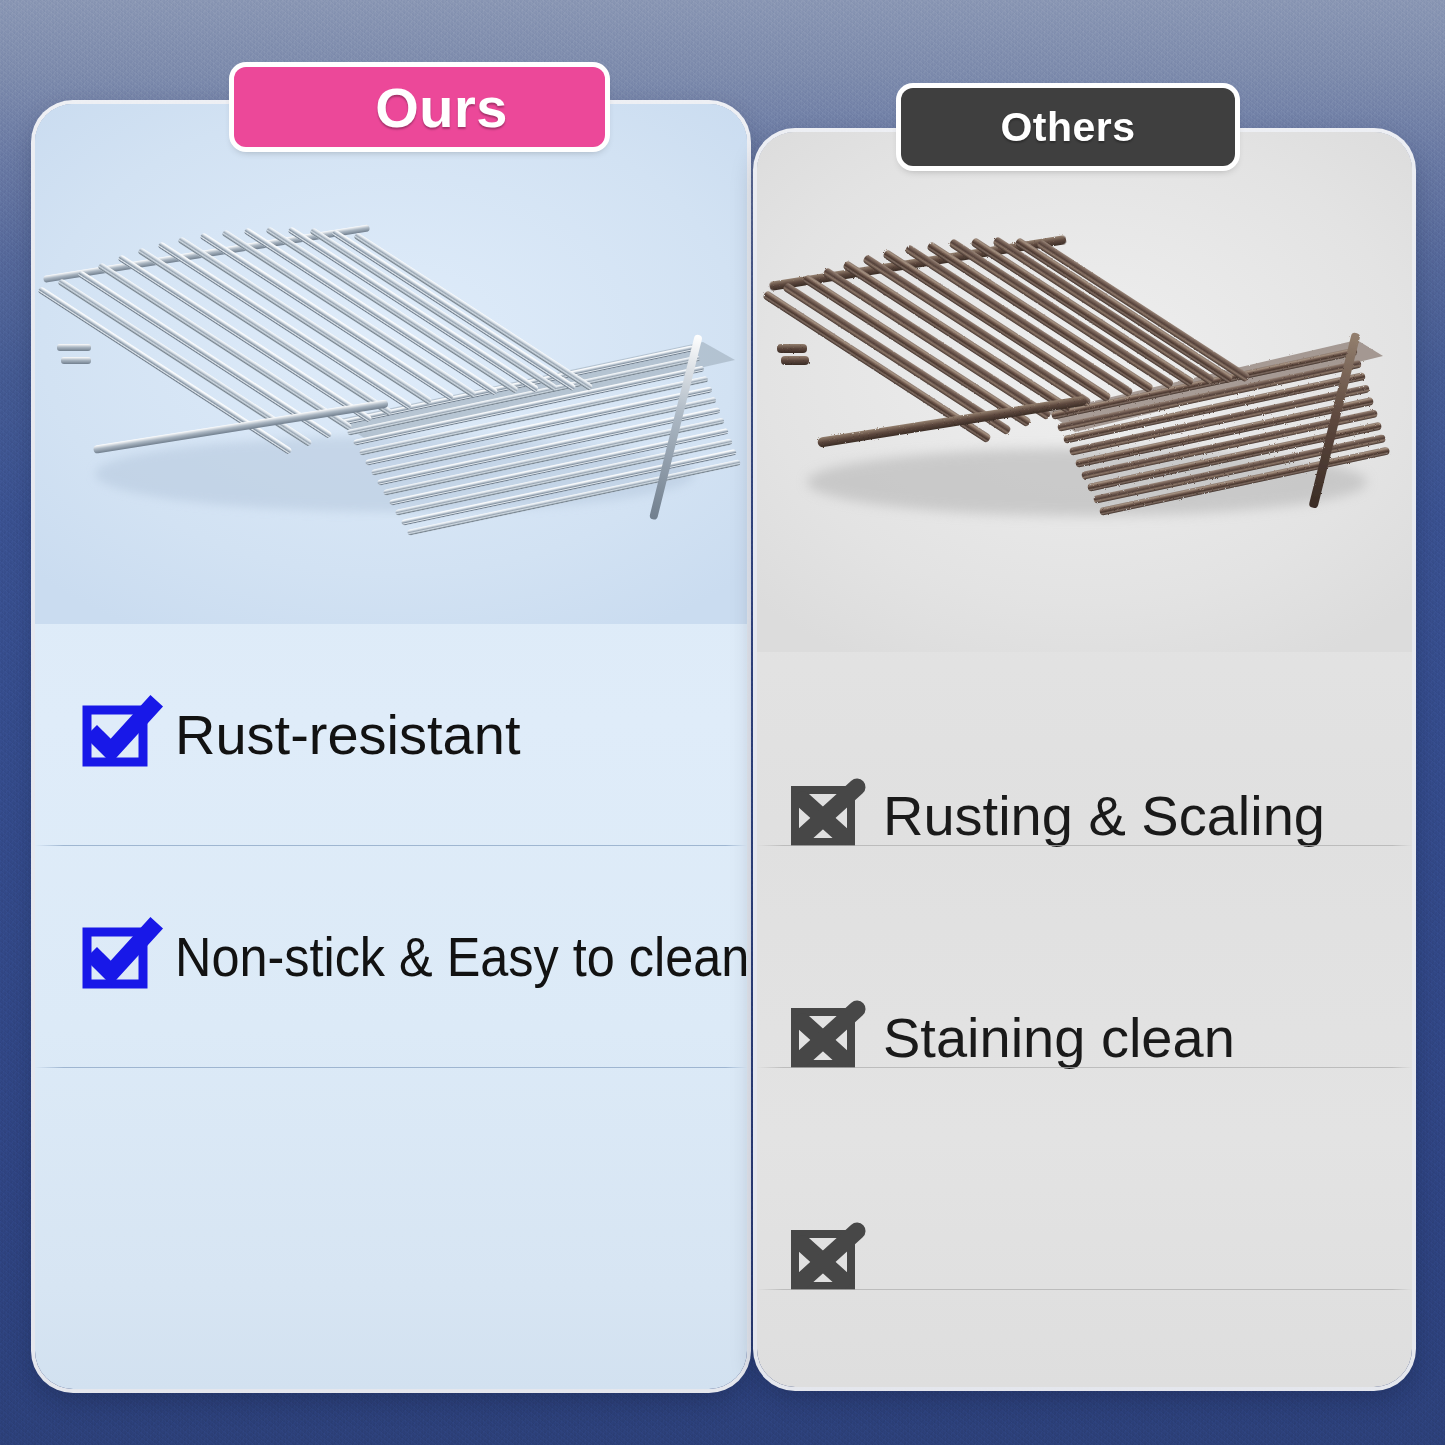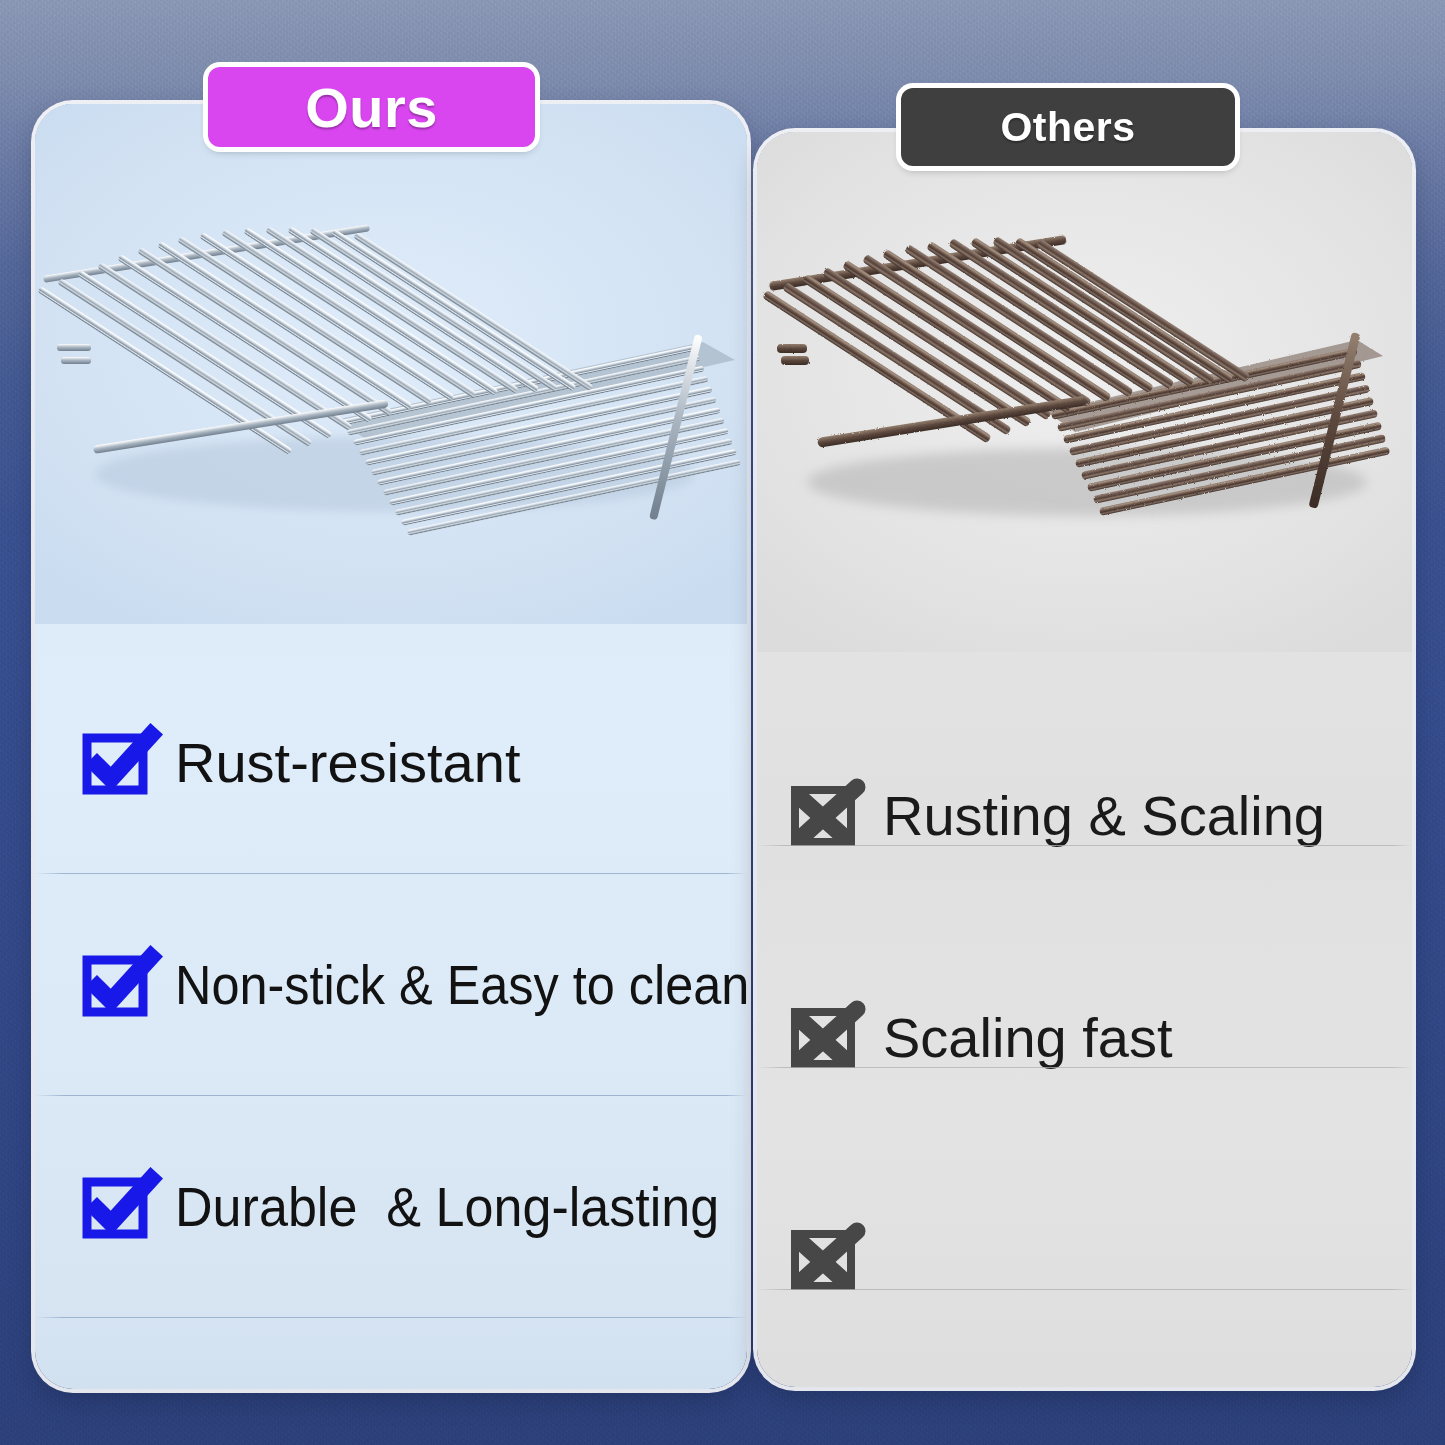--- a/index.html
+++ b/index.html
@@ -109,26 +109,27 @@
     border-radius: 12px;
     color: #ffffff;
     font-weight: bold;
     letter-spacing: .5px;
     box-shadow: 0 0 0 5px #ffffff, 0 4px 9px rgba(0,0,0,.30);
     z-index: 6;
     text-shadow: 0 2px 2px rgba(0,0,0,.30);
     white-space: nowrap;
   }
   #badge-ours {
-    left: 208px;
+    left: 234px;
     top: 67px;
     width: 327px;
     height: 80px;
-    background: #d946ef;
+    background: #ec4899;
     font-size: 56px;
+    padding-left: 44px;
   }
   #badge-others {
     left: 901px;
     top: 88px;
     width: 334px;
     height: 78px;
     background: #3f3f3f;
     font-size: 41px;
   }
 
@@ -137,21 +138,21 @@
     position: absolute;
     z-index: 2;
   }
 
   
   .rows {
     position: absolute;
     left: 0; right: 0;
     z-index: 3;
   }
-  #rows-ours { top: 520px; bottom: 0; margin-top: 28px; }
+  #rows-ours { top: 520px; bottom: 0; }
   #rows-others { top: 492px; bottom: 0; }
 
   .row {
     position: relative;
     display: flex;
     align-items: center;
     height: 222px;
     box-sizing: border-box;
   }
   #rows-ours .row { padding-left: 48px; }
@@ -304,30 +305,20 @@
         <span class="mark">
           <svg width="74" height="62" viewBox="0 0 74 62">
             <rect x="4" y="6" width="56" height="52" fill="none" stroke="#1818e8" stroke-width="9"></rect>
             <path d="M14 33 L28 47 L68 3" fill="none" stroke="#1818e8" stroke-width="17" stroke-linecap="square" stroke-linejoin="miter"></path>
           </svg>
         </span>
         <span class="feature-text t-narrow">Non-stick &amp; Easy to clean</span>
         <span class="rule"></span>
       </div>
 
-      <div class="row">
-        <span class="mark">
-          <svg width="74" height="62" viewBox="0 0 74 62">
-            <rect x="4" y="6" width="56" height="52" fill="none" stroke="#1818e8" stroke-width="9"></rect>
-            <path d="M14 33 L28 47 L68 3" fill="none" stroke="#1818e8" stroke-width="17" stroke-linecap="square" stroke-linejoin="miter"></path>
-          </svg>
-        </span>
-        <span class="feature-text t-narrow2">Durable  &amp; Long-lasting</span>
-        <span class="rule"></span>
-      </div>
 
     </div>
   </div>
 
   <div class="panel" id="panel-others">
     <div class="panel-photo-bg"></div>
 
     <div class="product-img" id="grates-rust" style="left:0;top:100px;width:655px;height:310px;">
       <svg viewBox="0 0 655 310" width="655" height="310">
         <defs>
@@ -417,21 +408,21 @@
       </div>
 
       <div class="row">
         <span class="mark">
           <svg width="74" height="62" viewBox="0 0 74 62">
             <rect x="4" y="6" width="56" height="52" fill="none" stroke="#474747" stroke-width="8"></rect>
             <path d="M12 16 L52 52" fill="none" stroke="#474747" stroke-width="17" stroke-linecap="round"></path>
             <path d="M12 52 L66 3" fill="none" stroke="#474747" stroke-width="17" stroke-linecap="round"></path>
           </svg>
         </span>
-        <span class="feature-text">Scaling fast</span>
+        <span class="feature-text">Staining clean</span>
         <span class="rule"></span>
       </div>
 
       <div class="row">
         <span class="mark">
           <svg width="74" height="62" viewBox="0 0 74 62">
             <rect x="4" y="6" width="56" height="52" fill="none" stroke="#474747" stroke-width="8"></rect>
             <path d="M12 16 L52 52" fill="none" stroke="#474747" stroke-width="17" stroke-linecap="round"></path>
             <path d="M12 52 L66 3" fill="none" stroke="#474747" stroke-width="17" stroke-linecap="round"></path>
           </svg>

